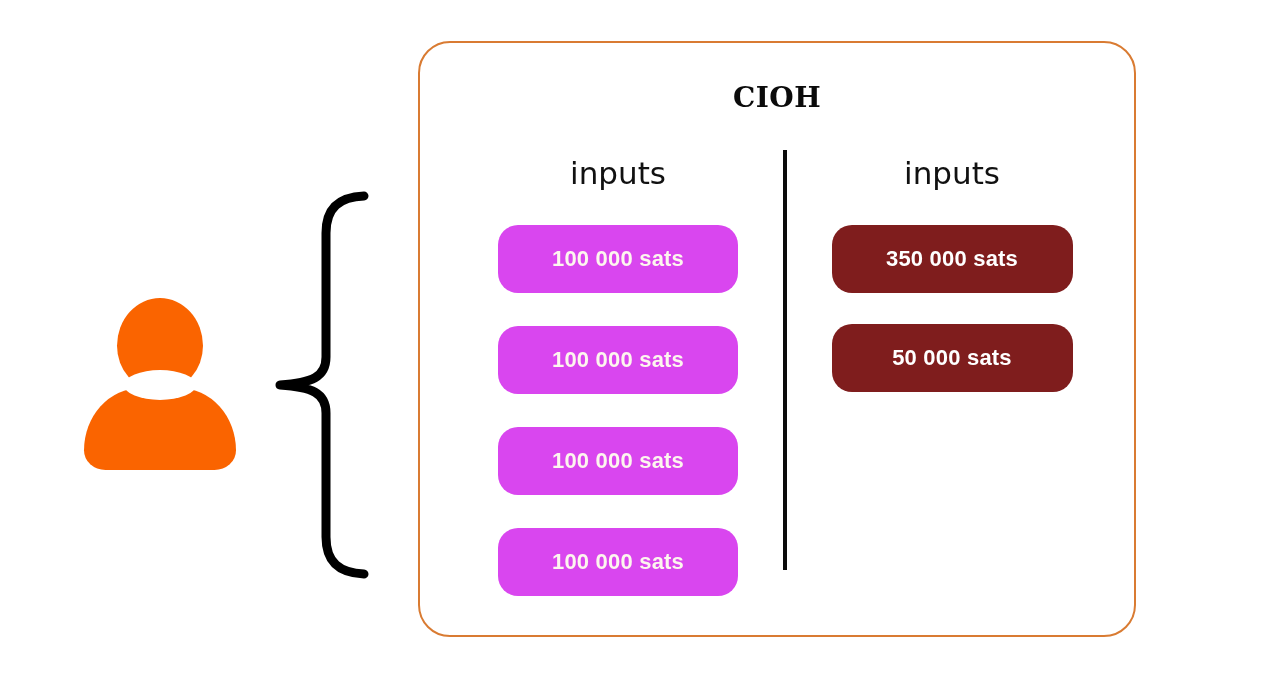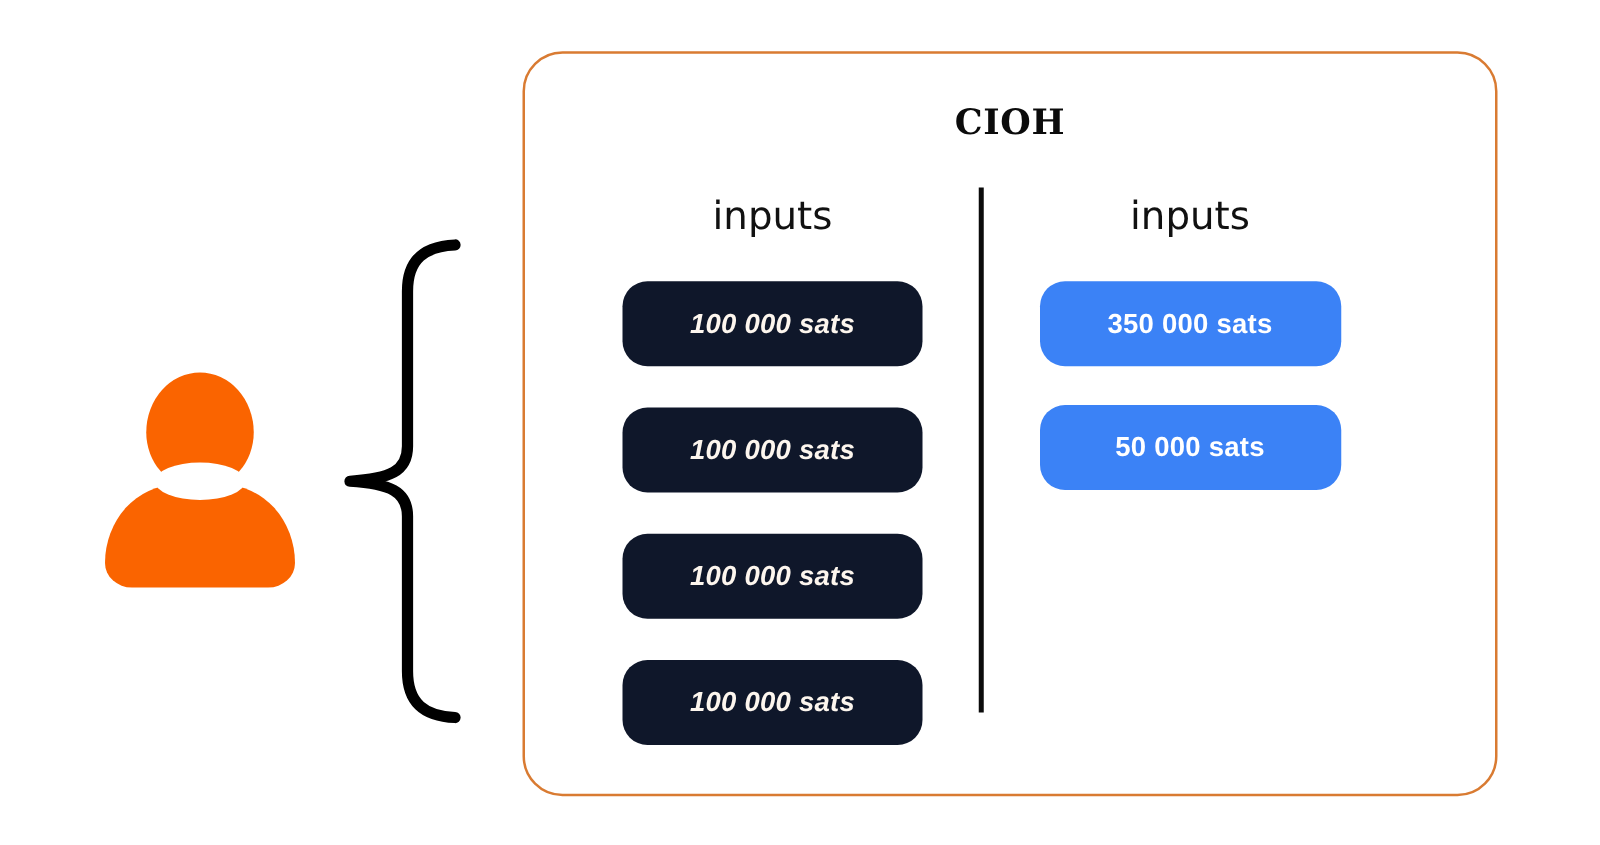--- a/index.html
+++ b/index.html
@@ -66,21 +66,21 @@
     width: 110px;
     height: 400px;
   }
   .brace svg { display: block; width: 100%; height: 100%; }
 
   
   .tx-box {
     position: absolute;
     left: 418px;
     top: 41px;
-    width: 780px;
+    width: 718px;
     height: 596px;
     box-sizing: border-box;
     border: 2px solid #D97B32;
     border-radius: 32px;
     background: #ffffff;
   }
 
   .tx-title {
     position: absolute;
     left: 0;
@@ -134,30 +134,29 @@
     justify-content: center;
     height: 68px;
     border-radius: 20px;
     font-weight: bold;
     font-size: 22px;
     letter-spacing: 0.2px;
   }
   .pill-input {
     width: 240px;
     margin: 0 auto 33px auto;
-    background: #0f172a;
+    background: #d946ef;
     color: #FDF6EE;
-    font-style: italic;
   }
   .pill-input:last-child { margin-bottom: 0; }
 
   .pill-output {
     width: 241px;
     margin: 0 auto 31px auto;
-    background: #3b82f6;
+    background: #7f1d1d;
     color: #ffffff;
   }
   .pill-output:last-child { margin-bottom: 0; }
 </style>
 </head>
 <body>
 
 <div id="canvas">
 
   <div class="actor">

